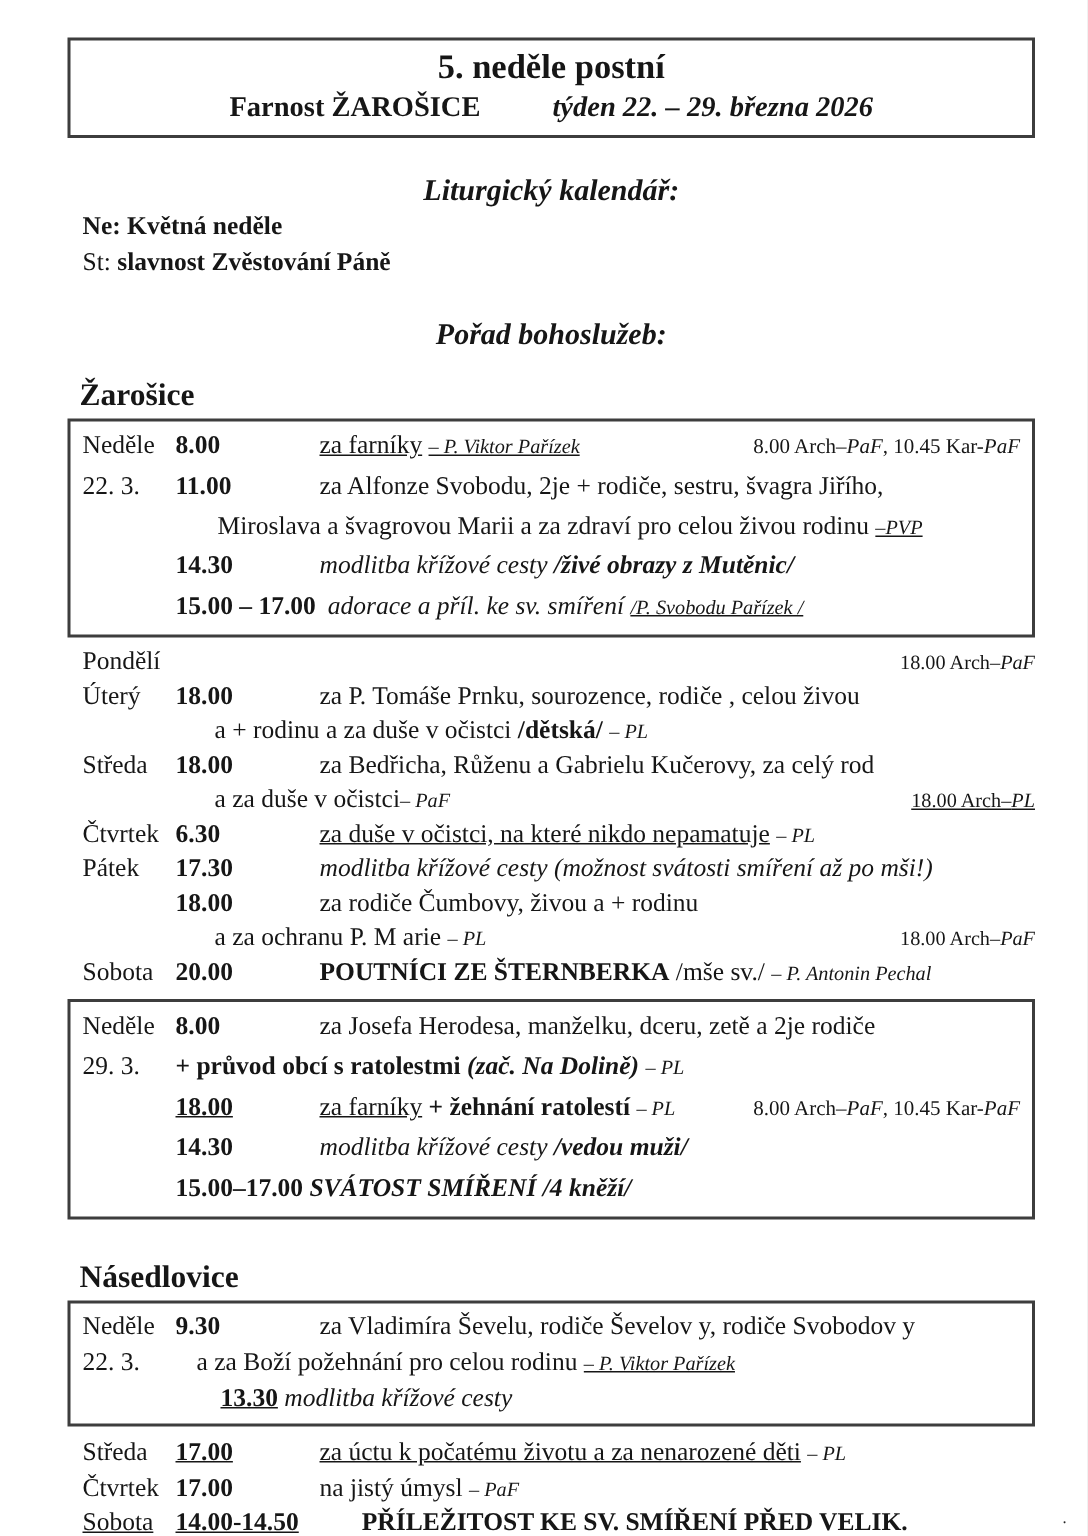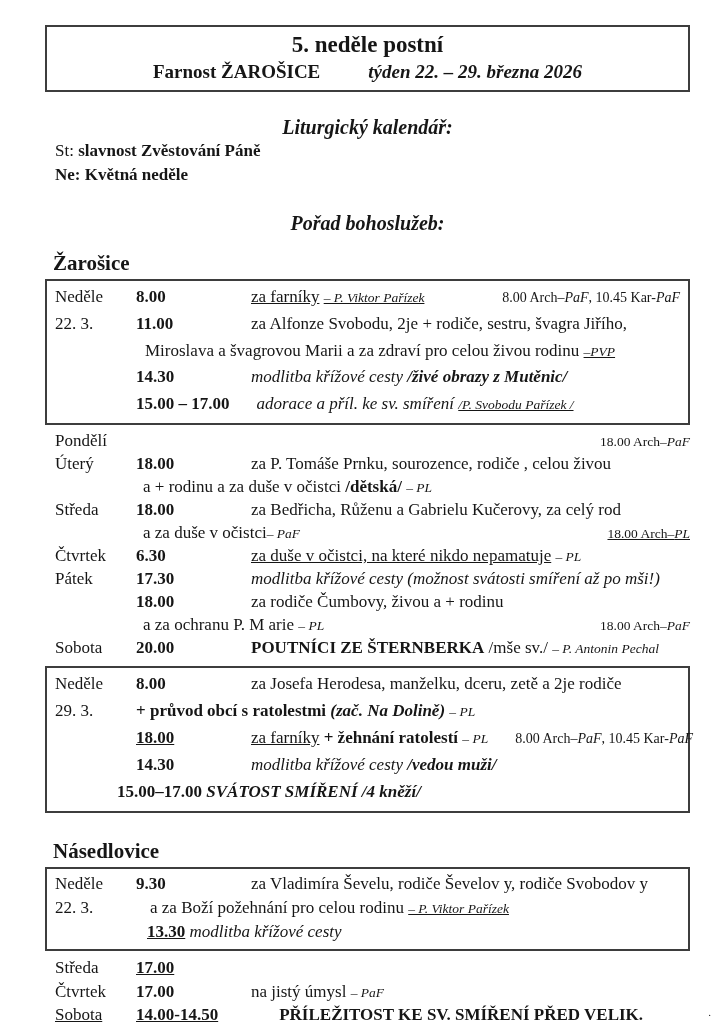--- a/index.html
+++ b/index.html
@@ -13,21 +13,21 @@
   .header-box{border:2px solid #3d3d3d;padding:4px 8px 6px 8px;text-align:center;}
   .h-title{font-size:23px;font-weight:bold;line-height:1.25;}
   .h-sub{display:flex;justify-content:center;align-items:baseline;gap:48px;font-size:19px;line-height:1.25;}
   
   .center-h{text-align:center;font-size:20px;font-weight:bold;font-style:italic;margin-top:24px;}
   .lit-line{margin-left:10px;line-height:1.45;}
   .sec-h{font-size:21px;font-weight:bold;margin:14px 0 3px 8px;}
   .sec-h.first{margin-top:16px;}
   
   .box{border:2px solid #3d3d3d;padding:3px 8px 5px 8px;}
-  .row{display:flex;align-items:baseline;gap:19px;}
+  .row{display:flex;align-items:baseline;}
   .bx .row{line-height:1.58;}
   .bx2 .row{line-height:1.42;}
   .week{margin-left:10px;margin-top:5px;margin-bottom:7px;}
   .week .row{line-height:1.35;}
   .week2{margin-left:10px;margin-top:5px;margin-bottom:2px;}
   .week2 .row{line-height:1.38;}
   .day{flex:0 0 62px;white-space:nowrap;}
   .time{flex:0 0 96px;font-weight:bold;white-space:nowrap;}
   .time.nb{font-weight:bold;}
   .time.auto{flex:0 0 auto;margin-right:8px;}
@@ -54,26 +54,26 @@
   <div class="header-box">
     <div class="h-title">5. neděle postní</div>
     <div class="h-sub">
       <span class="b">Farnost ŽAROŠICE</span>
       <span class="b it">týden 22. – 29. března 2026</span>
     </div>
   </div>
 
   <div class="center-h">Liturgický kalendář:</div>
   <div class="lit-line">
+    <span class="b">Ne:</span>
+    <span class="b">Květná neděle</span>
+  </div>
+  <div class="lit-line">
     <span>St:</span>
     <span class="b">slavnost Zvěstování Páně</span>
-  </div>
-  <div class="lit-line">
-    <span class="b">Ne:</span>
-    <span class="b">Květná neděle</span>
   </div>
 
   <div class="center-h">Pořad bohoslužeb:</div>
 
   <div class="sec-h first">Žarošice</div>
 
   <div class="box bx">
     <div class="row">
       <span class="day">Neděle</span>
       <span class="time">8.00</span>
@@ -236,20 +236,24 @@
         <span class="b u">13.30</span>
         <span class="it">modlitba křížové cesty</span>
       </span>
     </div>
   </div>
 
   <div class="week2">
     <div class="row">
       <span class="day">Středa</span>
       <span class="time u">17.00</span>
+      <span class="desc">
+        <span class="u">za úctu k počatému životu a za nenarozené děti</span>
+        <span class="sm it">– PL</span>
+      </span>
     </div>
     <div class="row">
       <span class="day">Čtvrtek</span>
       <span class="time">17.00</span>
       <span class="desc">
         <span>na jistý úmysl</span>
         <span class="sm it">– PaF</span>
       </span>
     </div>
     <div class="row">

